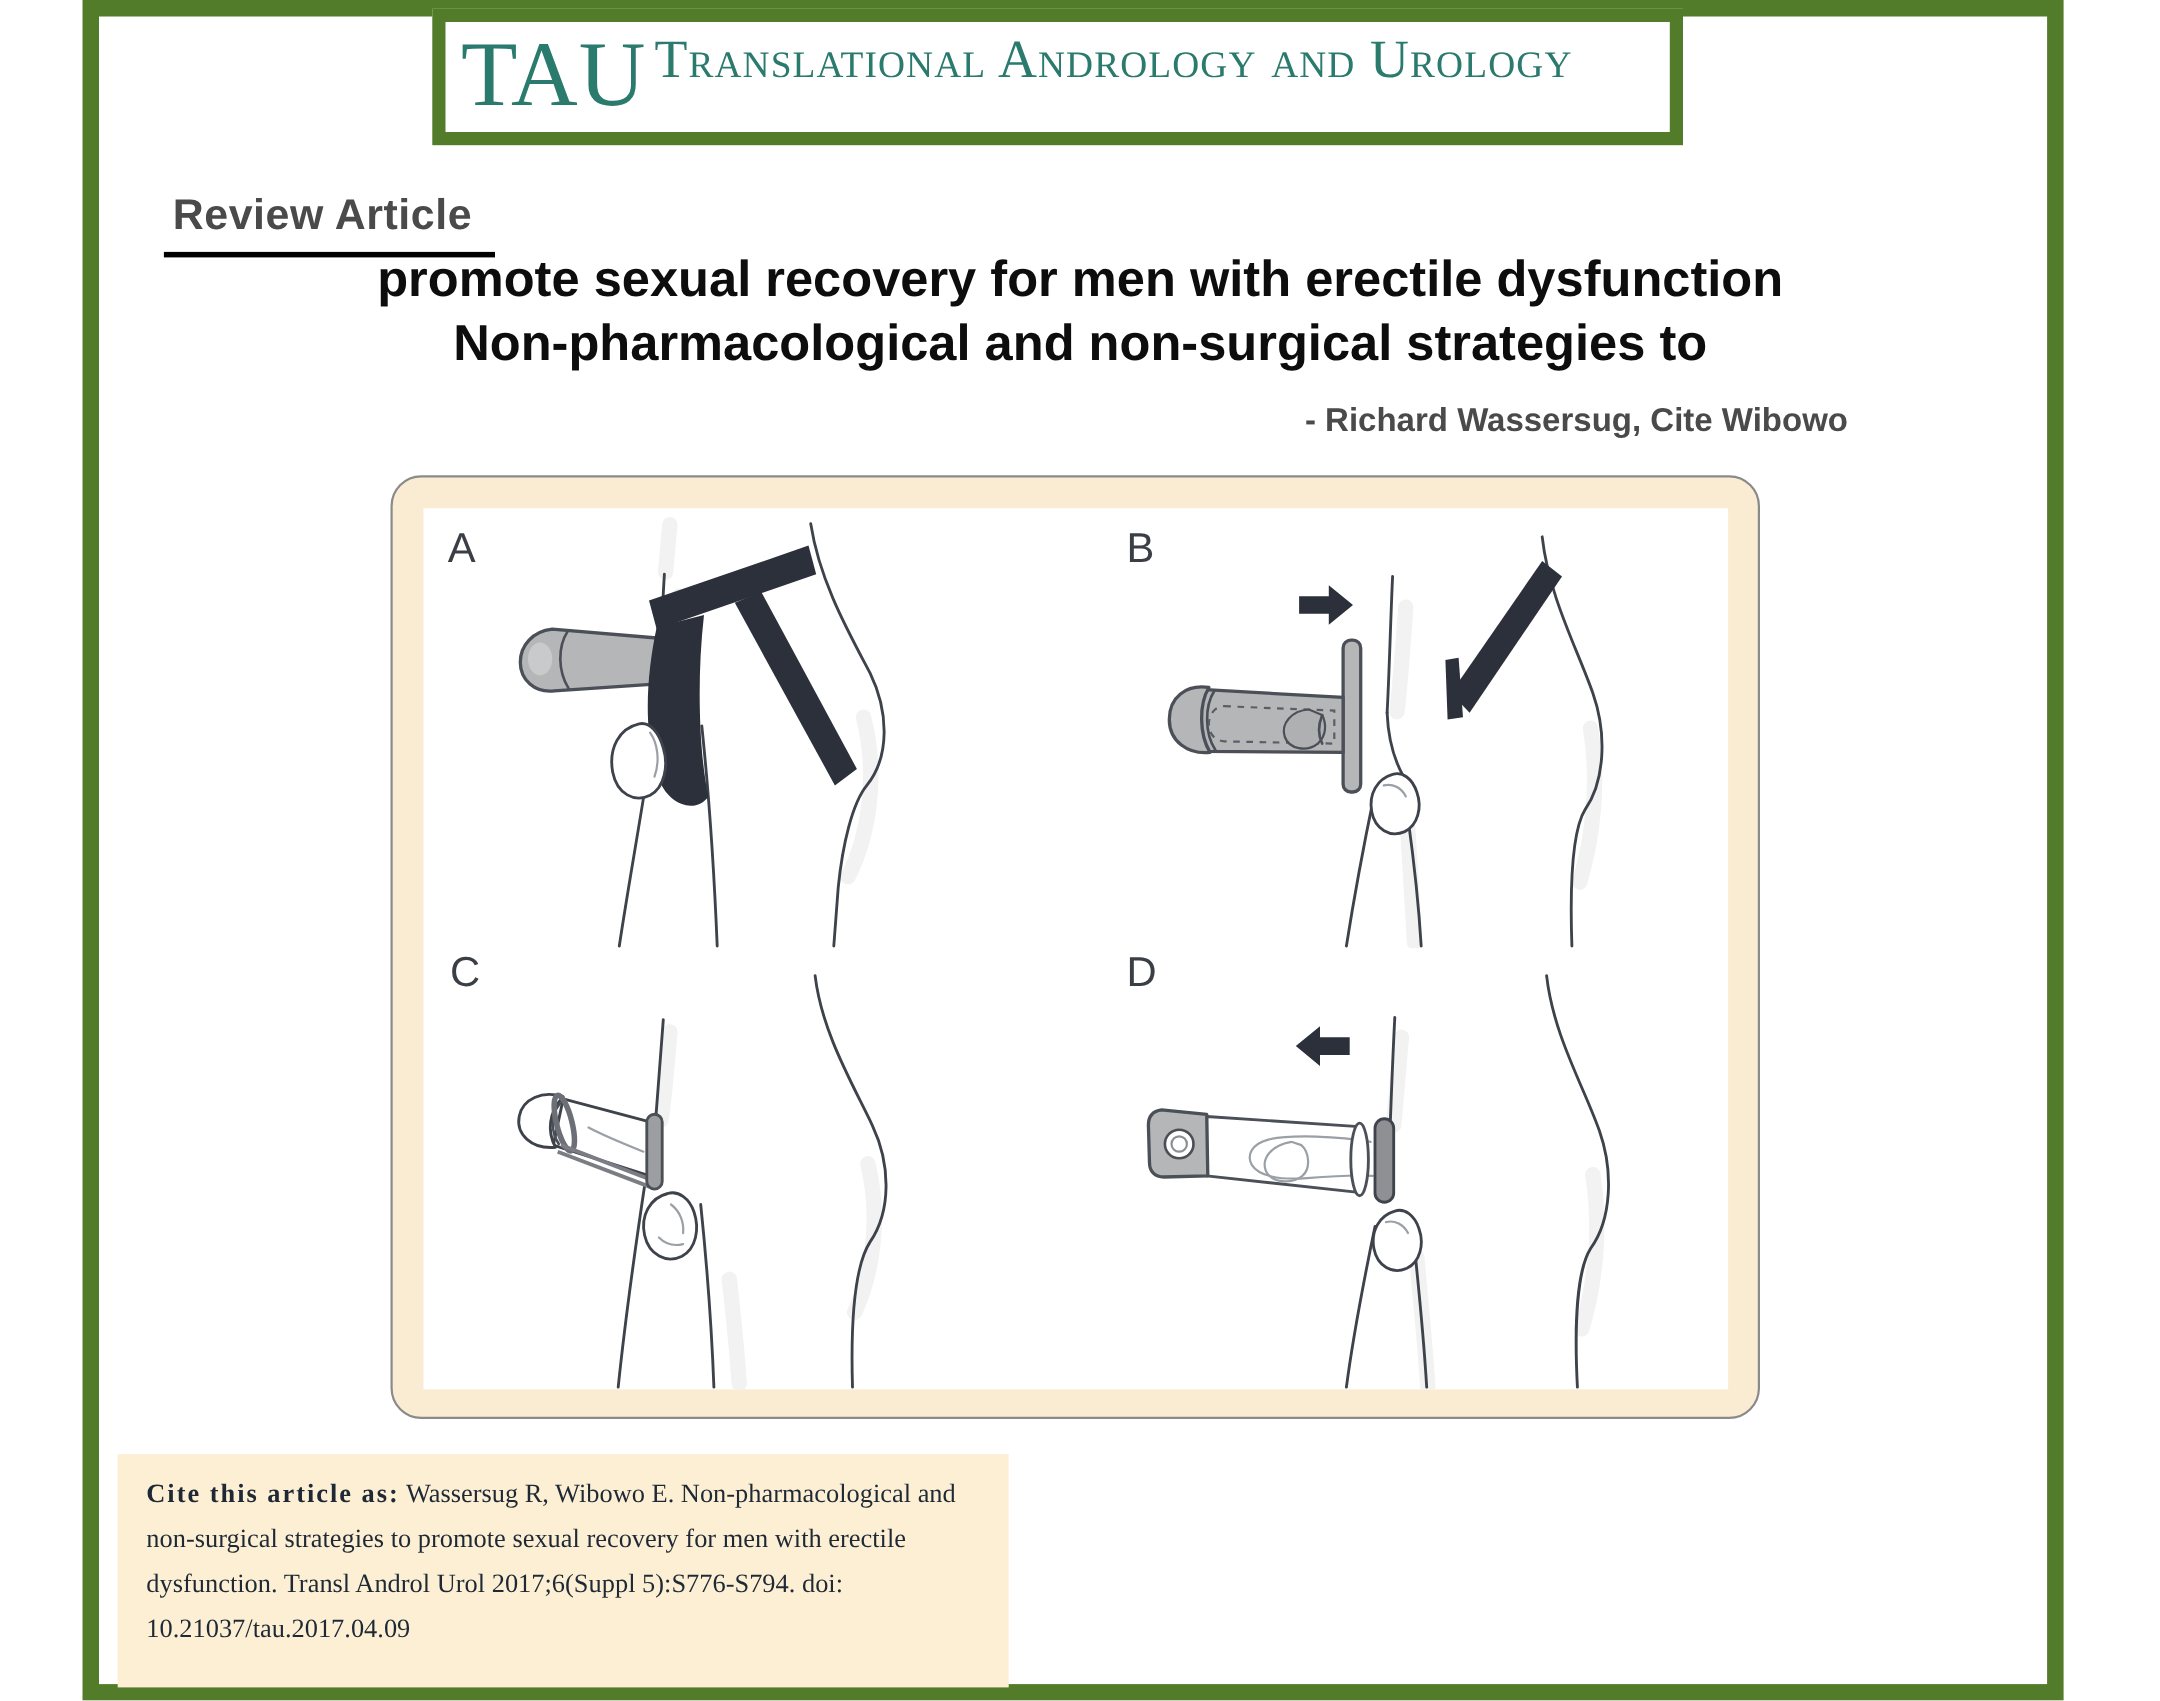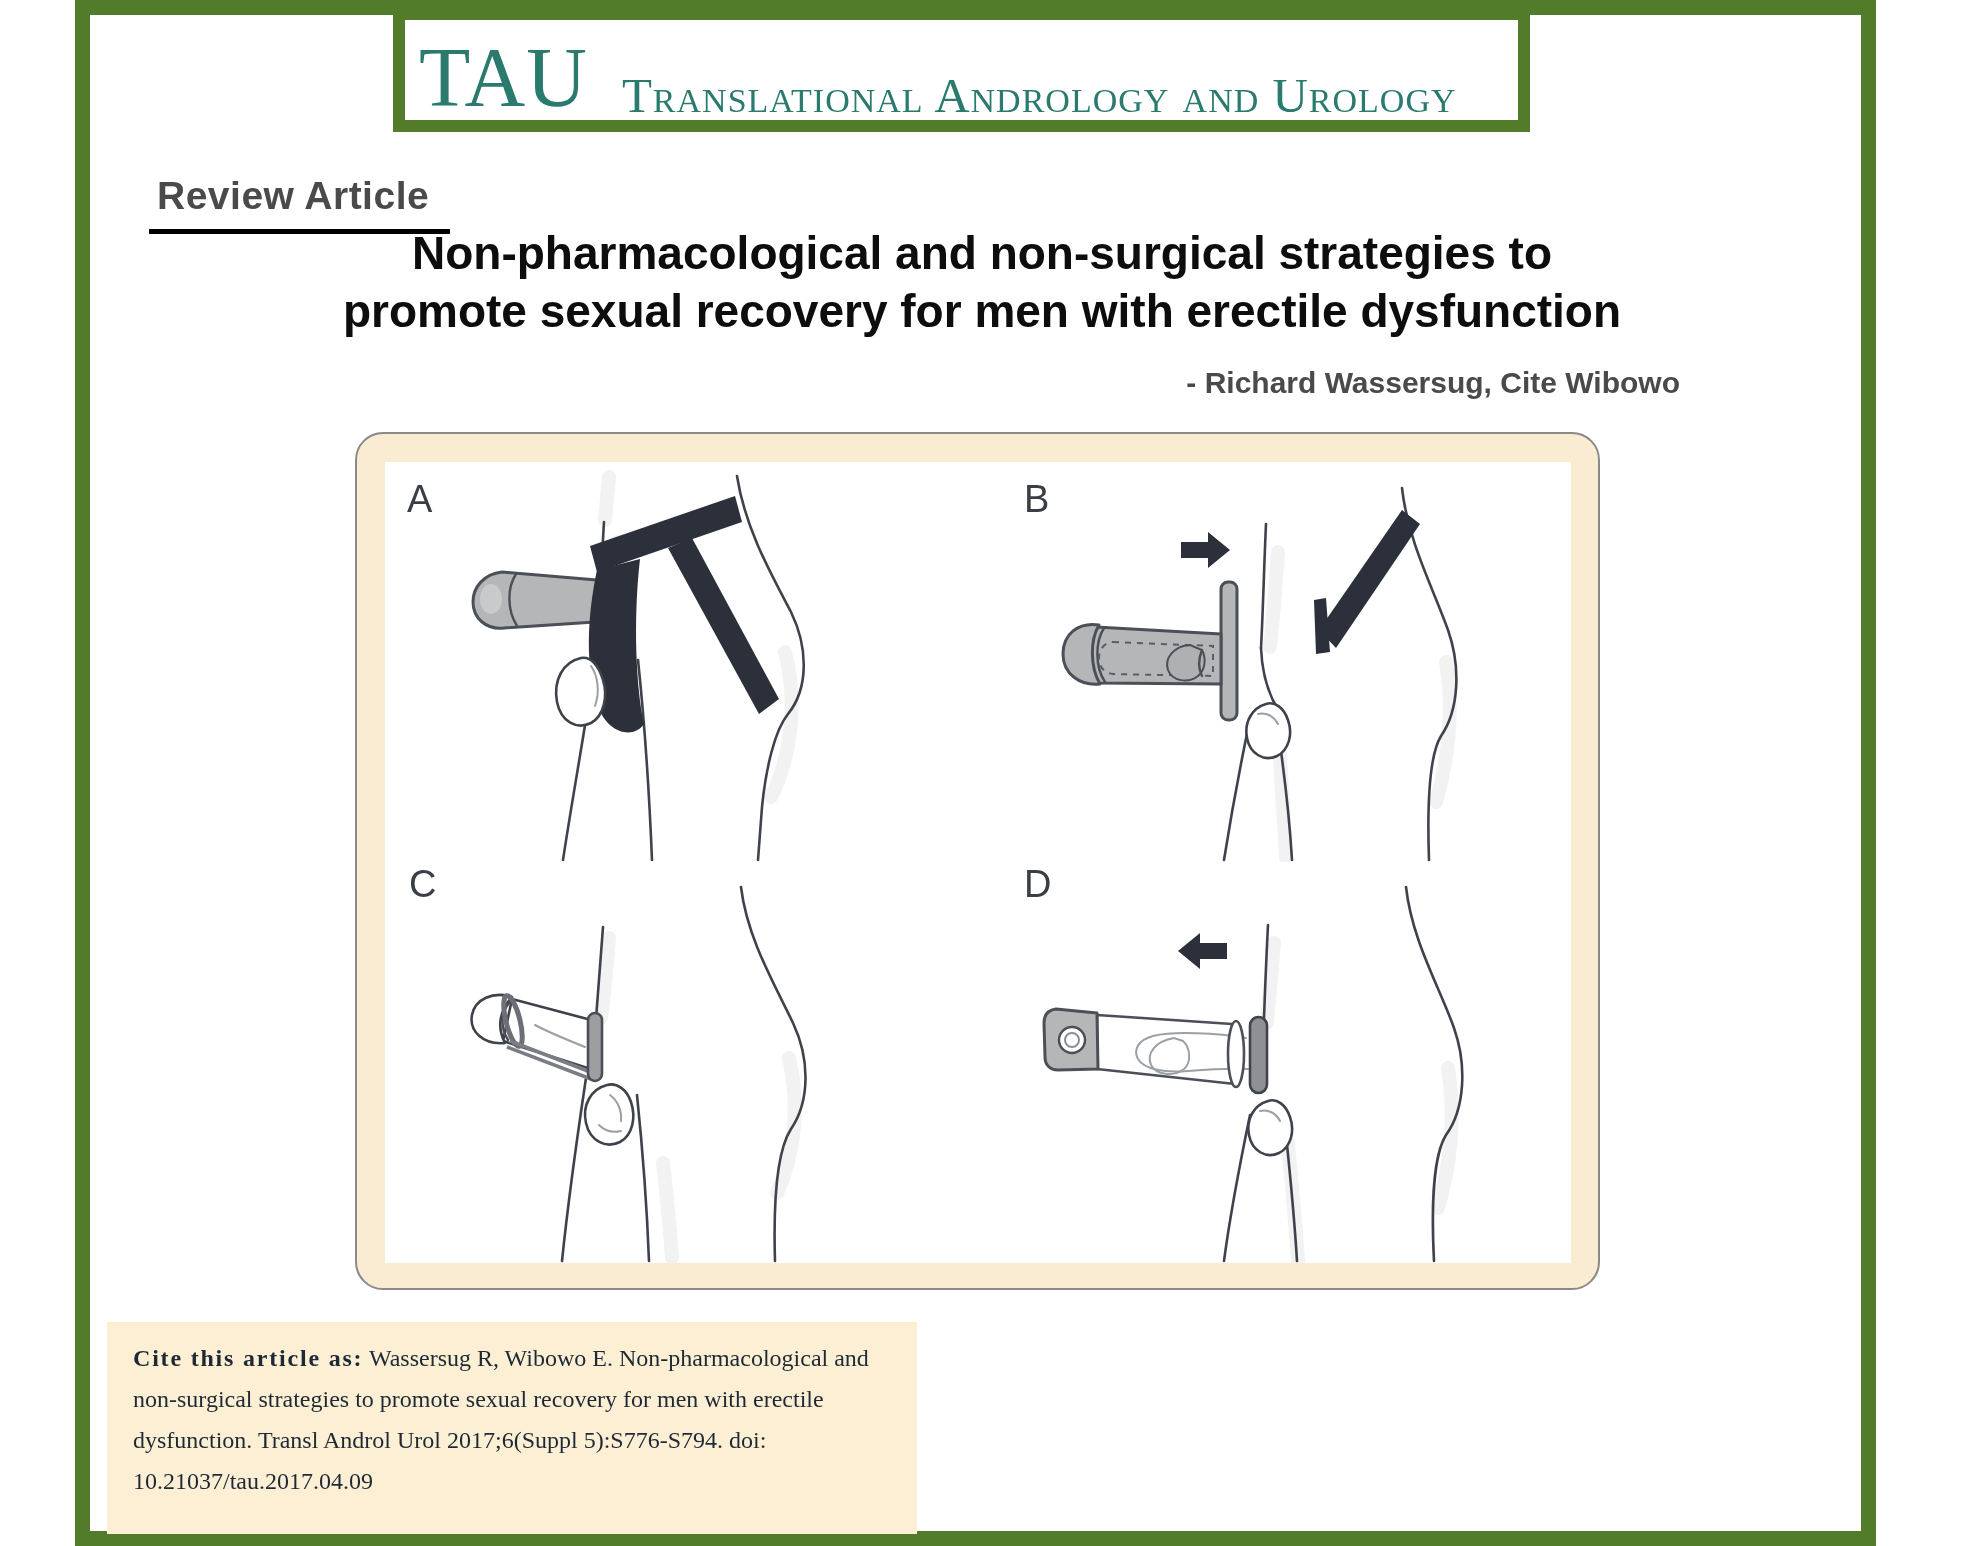--- a/index.html
+++ b/index.html
@@ -18,21 +18,21 @@
   }
   
   .frame{
     position:absolute;left:75px;top:0;width:1801px;height:1546px;
     border:15px solid var(--green);box-sizing:border-box;background:#ffffff;
   }
   
   .header-box{
     position:absolute;left:393px;top:8px;width:1137px;height:124px;
     background:#ffffff;border:12px solid var(--green);box-sizing:border-box;
-    display:flex;align-items:flex-end;gap:34px;padding-left:14px;
+    display:flex;align-items:flex-start;gap:7px;padding-left:14px;
   }
   .logo-abbrev{
     font-family:"Liberation Serif",serif;font-size:84px;line-height:1;
     color:var(--teal);margin-top:6px;letter-spacing:1px;
   }
   .logo-text{display:flex;flex-direction:column;margin-top:9px;}
   .journal-name{
     font-family:"Liberation Serif",serif;font-variant:small-caps;
     font-size:49px;line-height:1;color:var(--teal);letter-spacing:1px;white-space:nowrap;
   }
@@ -104,22 +104,22 @@
   <div class="logo-text">
     <div class="journal-name">Translational Andrology and Urology</div>
   </div>
 </div>
 
 <div class="review">
   <span>Review Article</span>
 </div>
 
 <div class="title">
+  <div>promote sexual recovery for men with erectile dysfunction</div>
   <div>Non-pharmacological and non-surgical strategies to</div>
-  <div>promote sexual recovery for men with erectile dysfunction</div>
 </div>
 
 <div class="authors">- Richard Wassersug, Cite Wibowo</div>
 
 <div class="figure-panel">
   <div class="figure-inner">
 
     <div class="cell cell-a">
       <svg viewBox="0 0 593 400">
         <path class="shade" d="M232,80 C229,130 227,165 222,195"></path>

